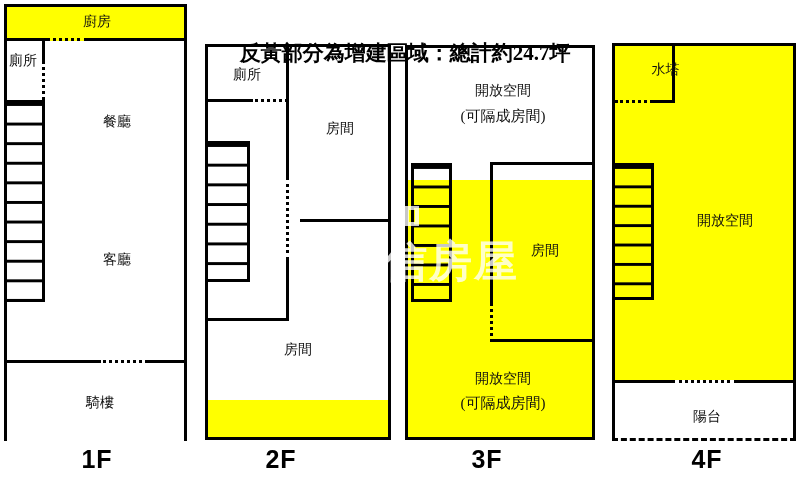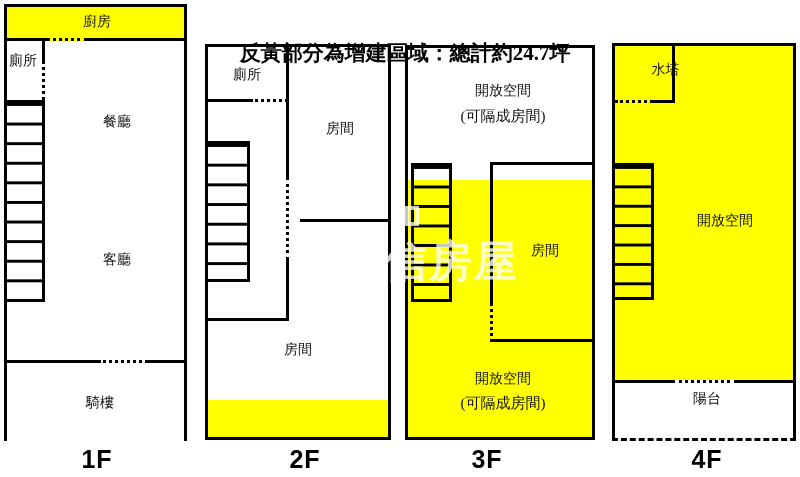--- a/index.html
+++ b/index.html
@@ -76,21 +76,21 @@
 
     <div class="wall-h" style="left:205px;top:318px;width:84px;"></div>
 
     <div class="wall-h" style="left:300px;top:219px;width:91px;"></div>
 
     <div class="stairs" style="left:205px;top:141px;width:45px;height:141px;background-size:100% 19.7px;"></div>
 
     <div class="lbl" style="left:211px;top:66px;width:72px;">廁所</div>
     <div class="lbl" style="left:302px;top:120px;width:76px;">房間</div>
     <div class="lbl" style="left:260px;top:341px;width:76px;">房間</div>
-    <div class="floor-tag" style="left:273px;top:445px;width:64px;">2F</div>
+    <div class="floor-tag" style="left:249px;top:445px;width:64px;">2F</div>
   </div>
 
   <div>
     <div class="box" style="left:405px;top:45px;width:190px;height:395px;border:3px solid #000;"></div>
 
     <div class="fill-y" style="left:408px;top:180px;width:184px;height:257px;"></div>
 
     <div class="stairs" style="left:411px;top:163px;width:41px;height:139px;background-size:100% 19.5px;"></div>
 
     <div class="wall-h" style="left:490px;top:162px;width:102px;"></div>
@@ -116,20 +116,20 @@
     <div class="wall-h" style="left:653px;top:100px;width:22px;"></div>
     <div class="lbl" style="left:615px;top:61px;width:57px;margin-left:22px;">水塔</div>
 
     <div class="stairs" style="left:612px;top:163px;width:42px;height:137px;background-size:100% 19.4px;"></div>
 
     <div class="lbl" style="left:677px;top:212px;width:96px;">開放空間</div>
 
     <div class="wall-h" style="left:612px;top:380px;width:60px;"></div>
     <div class="door-h" style="left:672px;top:380px;width:65px;"></div>
     <div class="wall-h" style="left:737px;top:380px;width:59px;"></div>
-    <div class="lbl" style="left:669px;top:390px;width:76px;">陽台</div>
+    <div class="lbl" style="left:669px;top:408px;width:76px;">陽台</div>
     <div class="floor-tag" style="left:675px;top:445px;width:64px;">4F</div>
   </div>
 
   <div class="watermark-frag" style="left:405px;top:206px;"></div>
   <div class="watermark" style="left:384px;top:233px;">信房屋</div>
 
 </div>
 
 </body></html>

